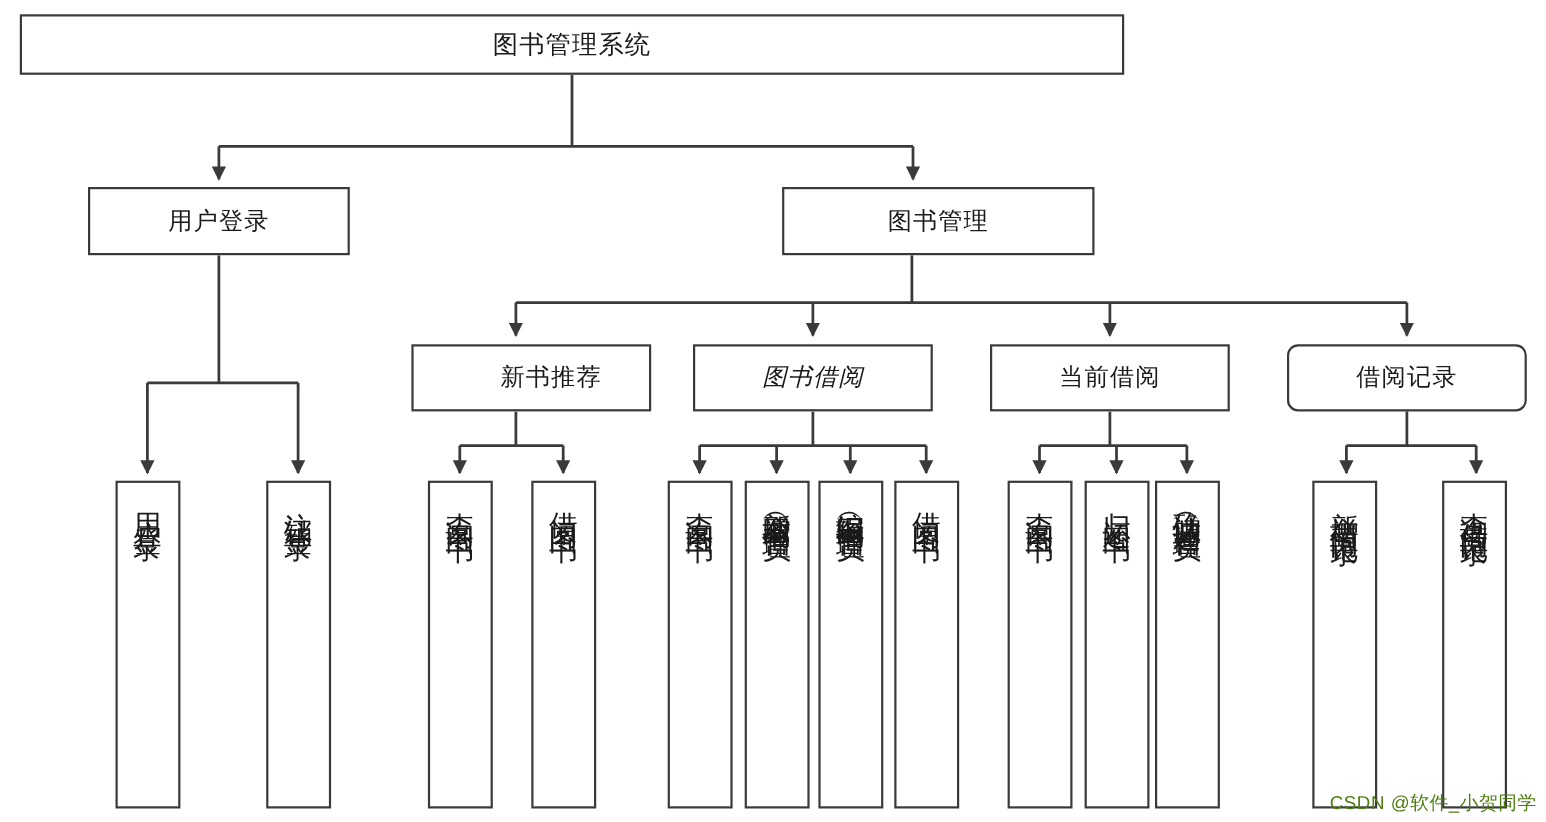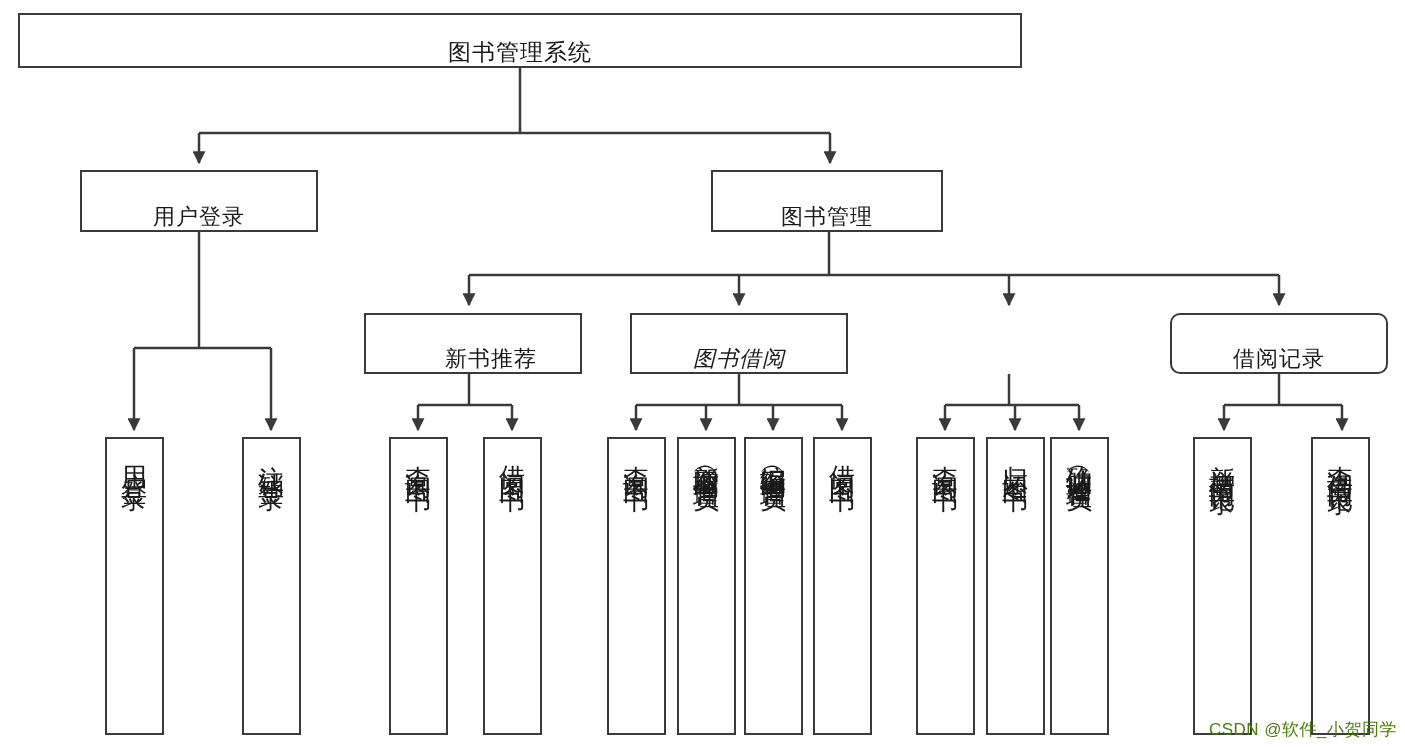--- a/index.html
+++ b/index.html
@@ -25,21 +25,21 @@
     width: 1405px;
     height: 747px;
     pointer-events: none;
   }
   .node {
     position: absolute;
     box-sizing: border-box;
     border: 2.5px solid #3a3a3a;
     background: #ffffff;
     display: flex;
-    align-items: flex-end;
+    align-items: center;
     justify-content: center;
     color: #1a1a1a;
     z-index: 2;
   }
   .node-label {
     display: block;
     text-align: center;
     line-height: 1.12;
     color: #1a1a1a;
     user-select: none;
@@ -58,32 +58,32 @@
   
   .node.l2 {
     top: 170px;
     height: 62px;
   }
   .node.l2 .node-label {
     font-size: 22px;
     letter-spacing: 1px;
   }
   .node.l2.n-user-login   { left: 80px;  width: 238px; }
-  .node.l2.n-book-manage  { left: 711px; width: 232px; }
+  .node.l2.n-book-manage  { left: 711px; width: 284px; }
   
   .node.l3 {
     top: 313px;
     height: 61px;
     width: 218px;
   }
   .node.l3 .node-label {
     font-size: 22px;
     letter-spacing: 1px;
   }
-  .node.l3.n-new-rec   { left: 364px; padding-left: 36px; }
+  .node.l3.n-new-rec   { left: 374px; padding-left: 36px; }
   .node.l3.n-borrow    { left: 630px; font-style: italic; }
   .node.l3.n-current   { left: 900px; }
   .node.l3.n-record    { left: 1170px; border-radius: 10px; }
   
   .node.leaf {
     top: 437px;
     height: 298px;
     width: 59px;
     align-items: flex-start;
     justify-content: center;
@@ -195,20 +195,23 @@
   <div class="node l2 n-book-manage">
     <span class="node-label">图书管理</span>
   </div>
 
   <div class="node l3 n-new-rec">
     <span class="node-label">新书推荐</span>
   </div>
   <div class="node l3 n-borrow">
     <span class="node-label">图书借阅</span>
   </div>
+  <div class="node l3 n-current">
+    <span class="node-label">当前借阅</span>
+  </div>
   <div class="node l3 n-record">
     <span class="node-label">借阅记录</span>
   </div>
 
   <div class="node leaf lf1">
     <span class="node-label">用户登录</span>
   </div>
   <div class="node leaf lf2">
     <span class="node-label">注销登录</span>
   </div>

